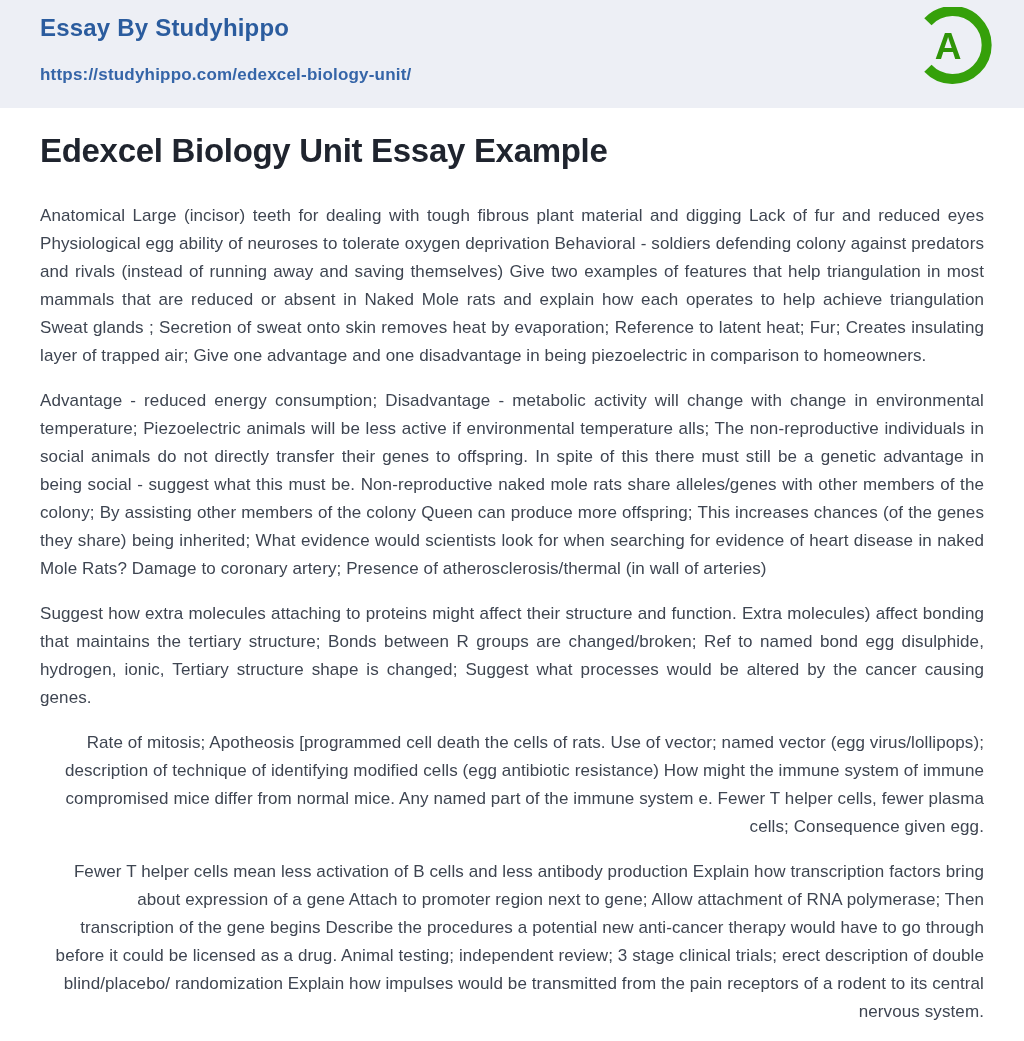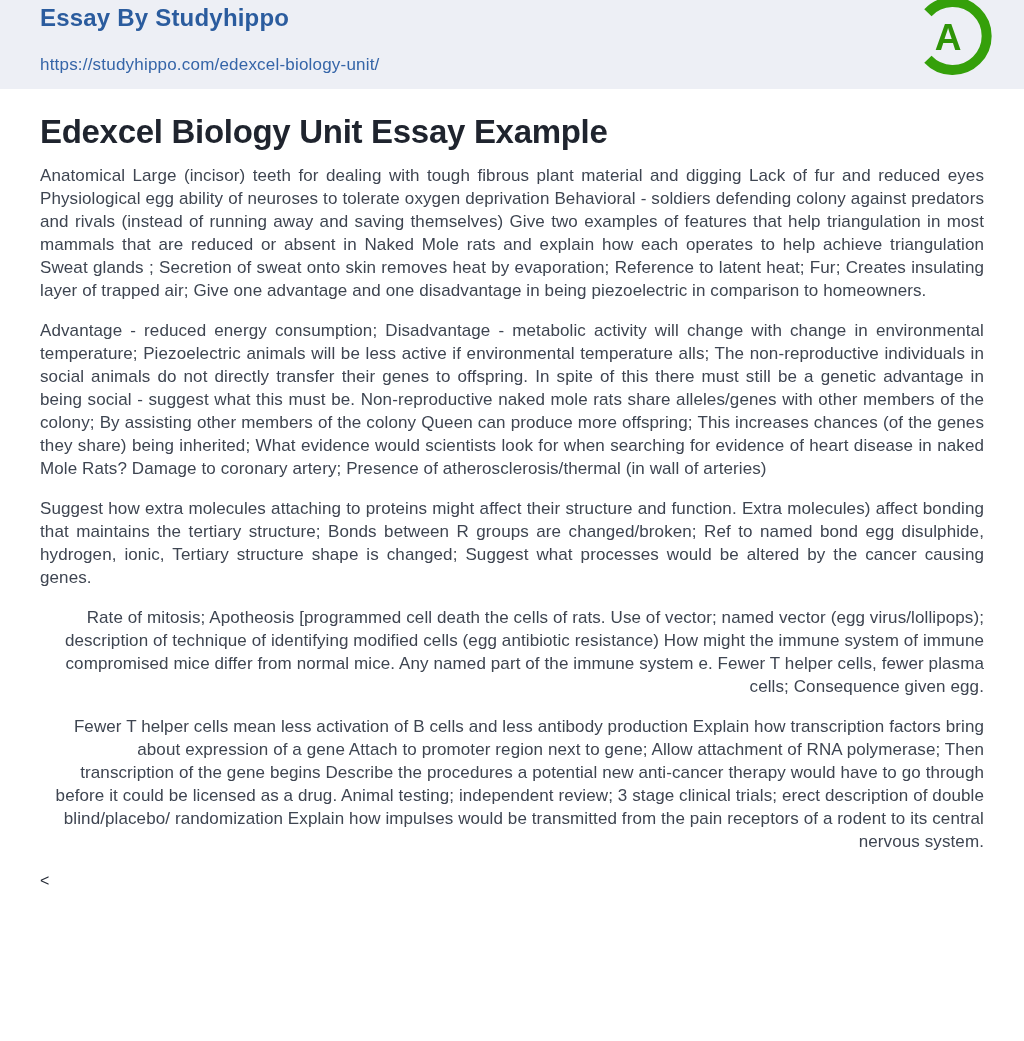--- a/index.html
+++ b/index.html
@@ -5,63 +5,63 @@
   * { margin: 0; padding: 0; box-sizing: border-box; }
   html, body {
     width: 1024px;
     height: 1041px;
     background: #ffffff;
     font-family: "Liberation Sans", sans-serif;
     overflow: hidden;
   }
   .header {
     width: 1024px;
-    height: 89px;
+    height: 108px;
     background: #edeff5;
     display: flex;
     justify-content: space-between;
     align-items: center;
     padding: 0 32px 16px 40px;
   }
   .header-left { padding-top: 6px; }
   .site-title {
     font-size: 24px;
     font-weight: 700;
     color: #2b5c9e;
     letter-spacing: 0.2px;
     margin-bottom: 13px;
   }
   .site-url {
     display: inline-block;
     font-size: 17px;
-    font-weight: 400;
+    font-weight: 700;
     color: #3565a8;
     text-decoration: none;
     letter-spacing: 0.2px;
     margin-top: 10px;
   }
   .logo {
     width: 80px;
     height: 80px;
     flex: 0 0 auto;
     margin-top: 2px;
   }
   .main {
     padding: 24px 40px 0 40px;
   }
   .article-title {
     font-size: 33px;
     font-weight: 700;
     color: #1f242e;
     letter-spacing: -0.3px;
-    margin: 0 0 13px 0;
+    margin: 0 0 32px 0;
   }
   .article-body p {
     font-size: 17px;
-    line-height: 23px;
+    line-height: 28px;
     color: #3e4551;
     margin: 0 0 17px 0;
     letter-spacing: 0.1px;
   }
   .article-body p.justify { text-align: justify; }
   .article-body p.left { text-align: right; }
   .footer-char {
     font-size: 16px;
     color: #262b36;
     margin-top: 19px;

